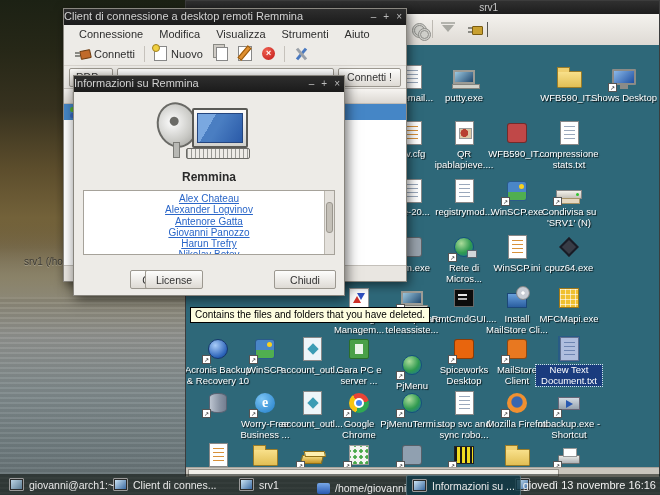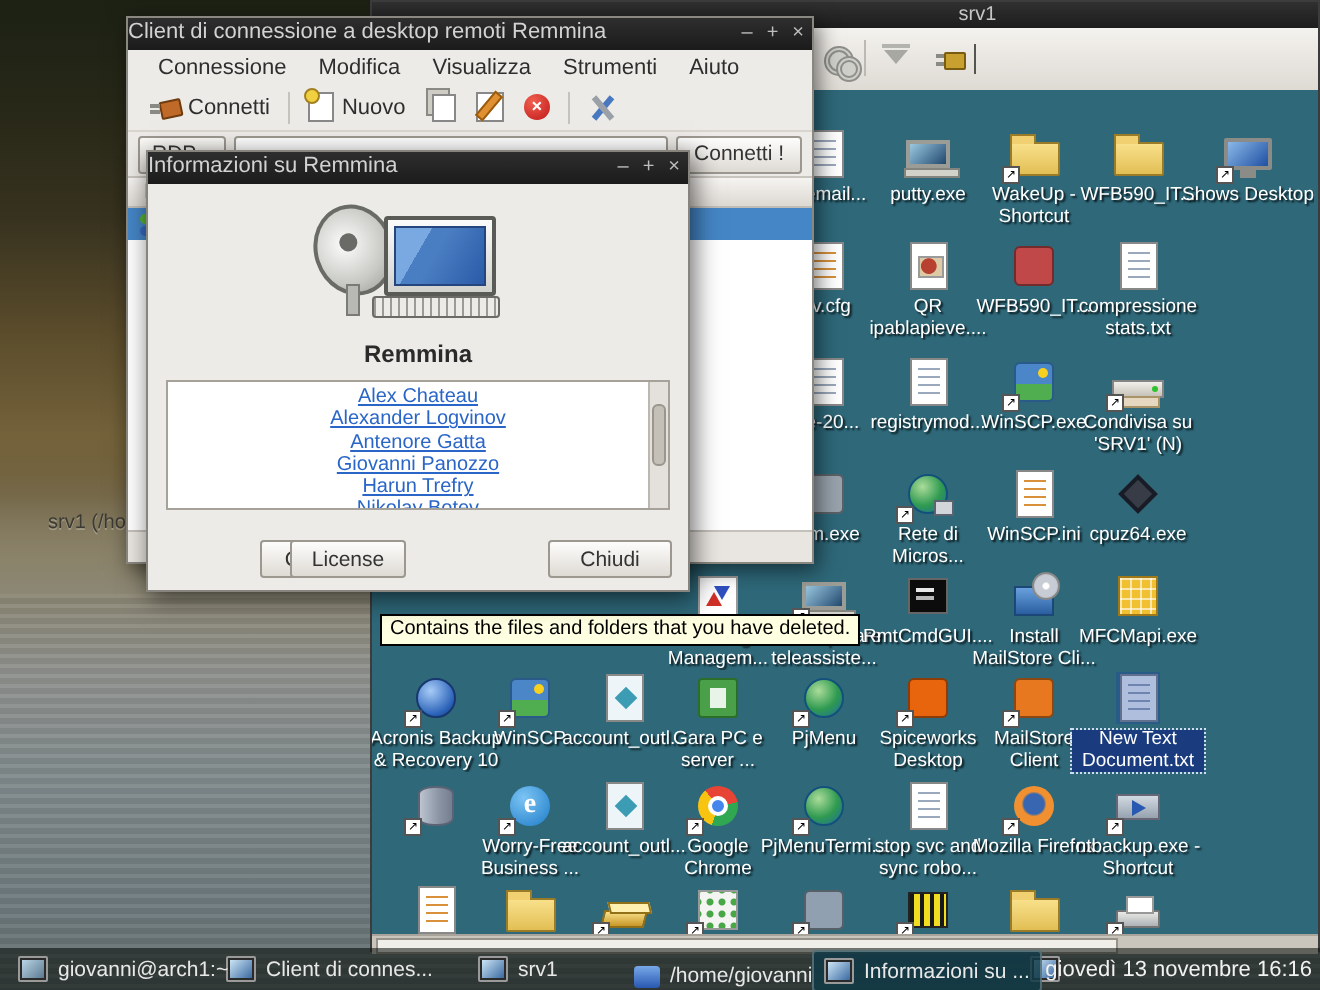--- a/index.html
+++ b/index.html
@@ -240,30 +240,23 @@
             <div class="ic" data-icon="text-file-icon"></div>
           </div>
           <div class="dlabel">cziemail...</div>
         </div>
         <div class="dbox" style="left: 245px; top: 18px;">
           <div class="dicon">
             <div class="ic" data-icon="computer-icon"></div>
           </div>
           <div class="dlabel">putty.exe</div>
         </div>
-        <div class="dbox" style="left: 298px; top: 18px;">
+        <div class="dbox" style="left: 350px; top: 18px;">
           <div class="dicon">
             <div class="ic" data-icon="folder-icon"></div>
-            <i class="sc">↗</i>
-          </div>
-          <div class="dlabel">WakeUp - Shortcut</div>
-        </div>
-        <div class="dbox" style="left: 350px; top: 18px;">
-          <div class="dicon">
-            <div class="ic" data-icon="folder-icon"></div>
           </div>
           <div class="dlabel">WFB590_IT...</div>
         </div>
         <div class="dbox" style="left: 405px; top: 18px;">
           <div class="dicon">
             <div class="ic" data-icon="monitor-icon"></div>
             <i class="sc">↗</i>
           </div>
           <div class="dlabel">Shows Desktop</div>
         </div>
@@ -392,21 +385,21 @@
             <div class="ic" data-icon="crystal-icon"></div>
           </div>
           <div class="dlabel">account_outl...</div>
         </div>
         <div class="dbox" style="left: 140px; top: 290px;">
           <div class="dicon">
             <div class="ic" data-icon="doc-green-icon"></div>
           </div>
           <div class="dlabel">Gara PC e server ...</div>
         </div>
-        <div class="dbox" style="left: 193px; top: 290px;">
+        <div class="dbox" style="left: 193px; top: 306px;">
           <div class="dicon">
             <div class="ic" data-icon="globe-icon"></div>
             <i class="sc">↗</i>
           </div>
           <div class="dlabel">PjMenu</div>
         </div>
         <div class="dbox" style="left: 245px; top: 290px;">
           <div class="dicon">
             <div class="ic" data-icon="app-icon" style="--c: #e8650d;"></div>
             <i class="sc">↗</i>

